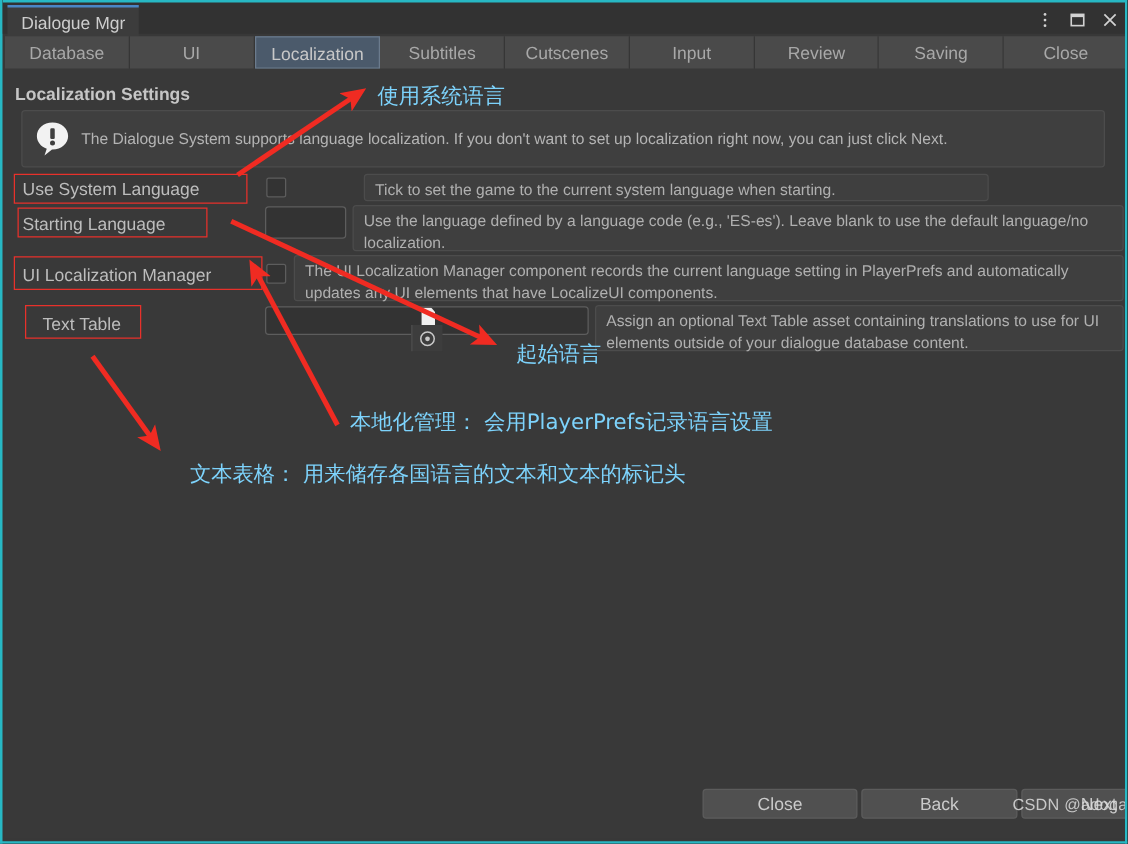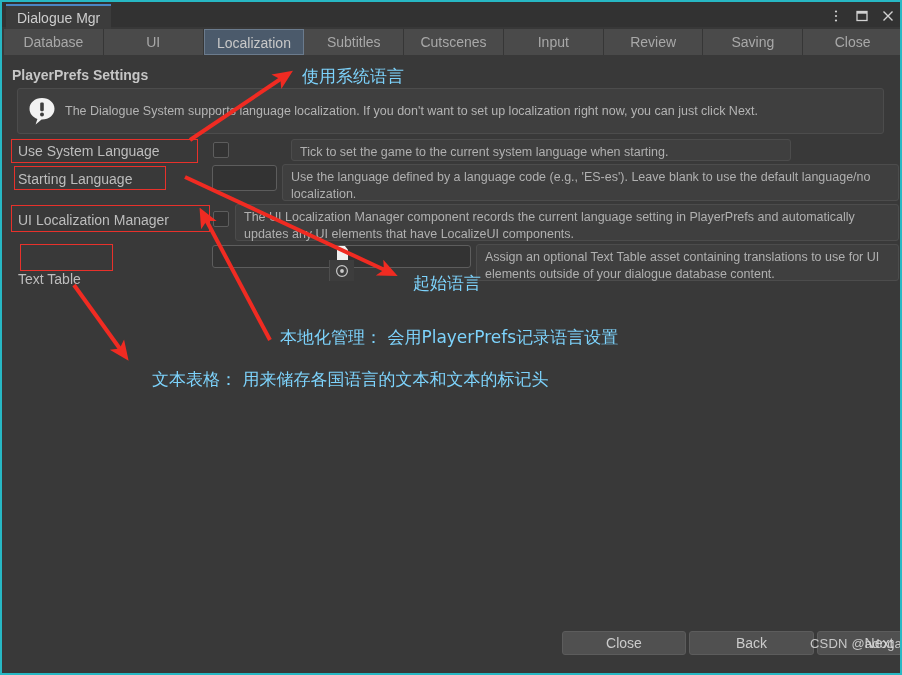--- a/index.html
+++ b/index.html
@@ -287,21 +287,21 @@
     <div class="tab">Subtitles</div>
     <div class="tab">Cutscenes</div>
     <div class="tab">Input</div>
     <div class="tab">Review</div>
     <div class="tab">Saving</div>
     <div class="tab">Close</div>
   </div>
 
   <div class="content">
 
-    <div class="section-title">PlayerPrefs Settings</div>
+    <div class="section-title">Localization Settings</div>
 
     <div class="infobox">
       <div class="infoicon">
         <svg width="30" height="30" viewBox="0 0 30 30">
           <path d="M15 2 C7.8 2 2.5 6.8 2.5 12.8 C2.5 17.5 5.8 21.5 10.4 22.9 L8.6 28.4 L14.6 23.5 C14.7 23.5 14.9 23.6 15 23.6 C22.2 23.6 27.5 18.8 27.5 12.8 C27.5 6.8 22.2 2 15 2 Z" fill="#f2f2f2"></path>
           <rect x="13.2" y="6.6" width="3.6" height="8.6" rx="1.1" fill="#3f3f3f"></rect>
           <circle cx="15" cy="18.4" r="2" fill="#3f3f3f"></circle>
         </svg>
       </div>
       <div class="infotext">The Dialogue System supports language localization. If you don't want to set up localization right now, you can just click Next.</div>
@@ -312,21 +312,21 @@
     <div class="tipbox" style="left:287px; top:84px; width:500px; height:22px;">Tick to set the game to the current system language when starting.</div>
 
     <div class="prop-label" style="left:14px; top:116px;">Starting Language</div>
     <div class="textfield" style="left:208px; top:110px; width:65px; height:26px;"></div>
     <div class="tipbox" style="left:278px; top:109px; width:617px; height:37px;">Use the language defined by a language code (e.g., 'ES-es'). Leave blank to use the default language/no localization.</div>
 
     <div class="prop-label" style="left:14px; top:157px;">UI Localization Manager</div>
     <div class="checkbox" style="left:209px; top:156px;"></div>
     <div class="tipbox" style="left:231px; top:149px; width:664px; height:37px;">The UI Localization Manager component records the current language setting in PlayerPrefs and automatically updates any UI elements that have LocalizeUI components.</div>
 
-    <div class="prop-label" style="left:14px; top:196px;margin-top:20px;">Text Table</div>
+    <div class="prop-label" style="left:30px; top:196px;">Text Table</div>
     <div class="objfield" style="left:208px; top:190px; width:259px; height:23px;">
       <span class="obj-icon"></span>
       <span class="obj-text">None (Text Table)</span>
       <span class="obj-picker">
         <svg width="14" height="14" viewBox="0 0 14 14">
           <circle cx="7" cy="7" r="5.4" fill="none" stroke="#c9c9c9" stroke-width="1.2"></circle>
           <circle cx="7" cy="7" r="1.9" fill="#c9c9c9"></circle>
         </svg>
       </span>
     </div>

